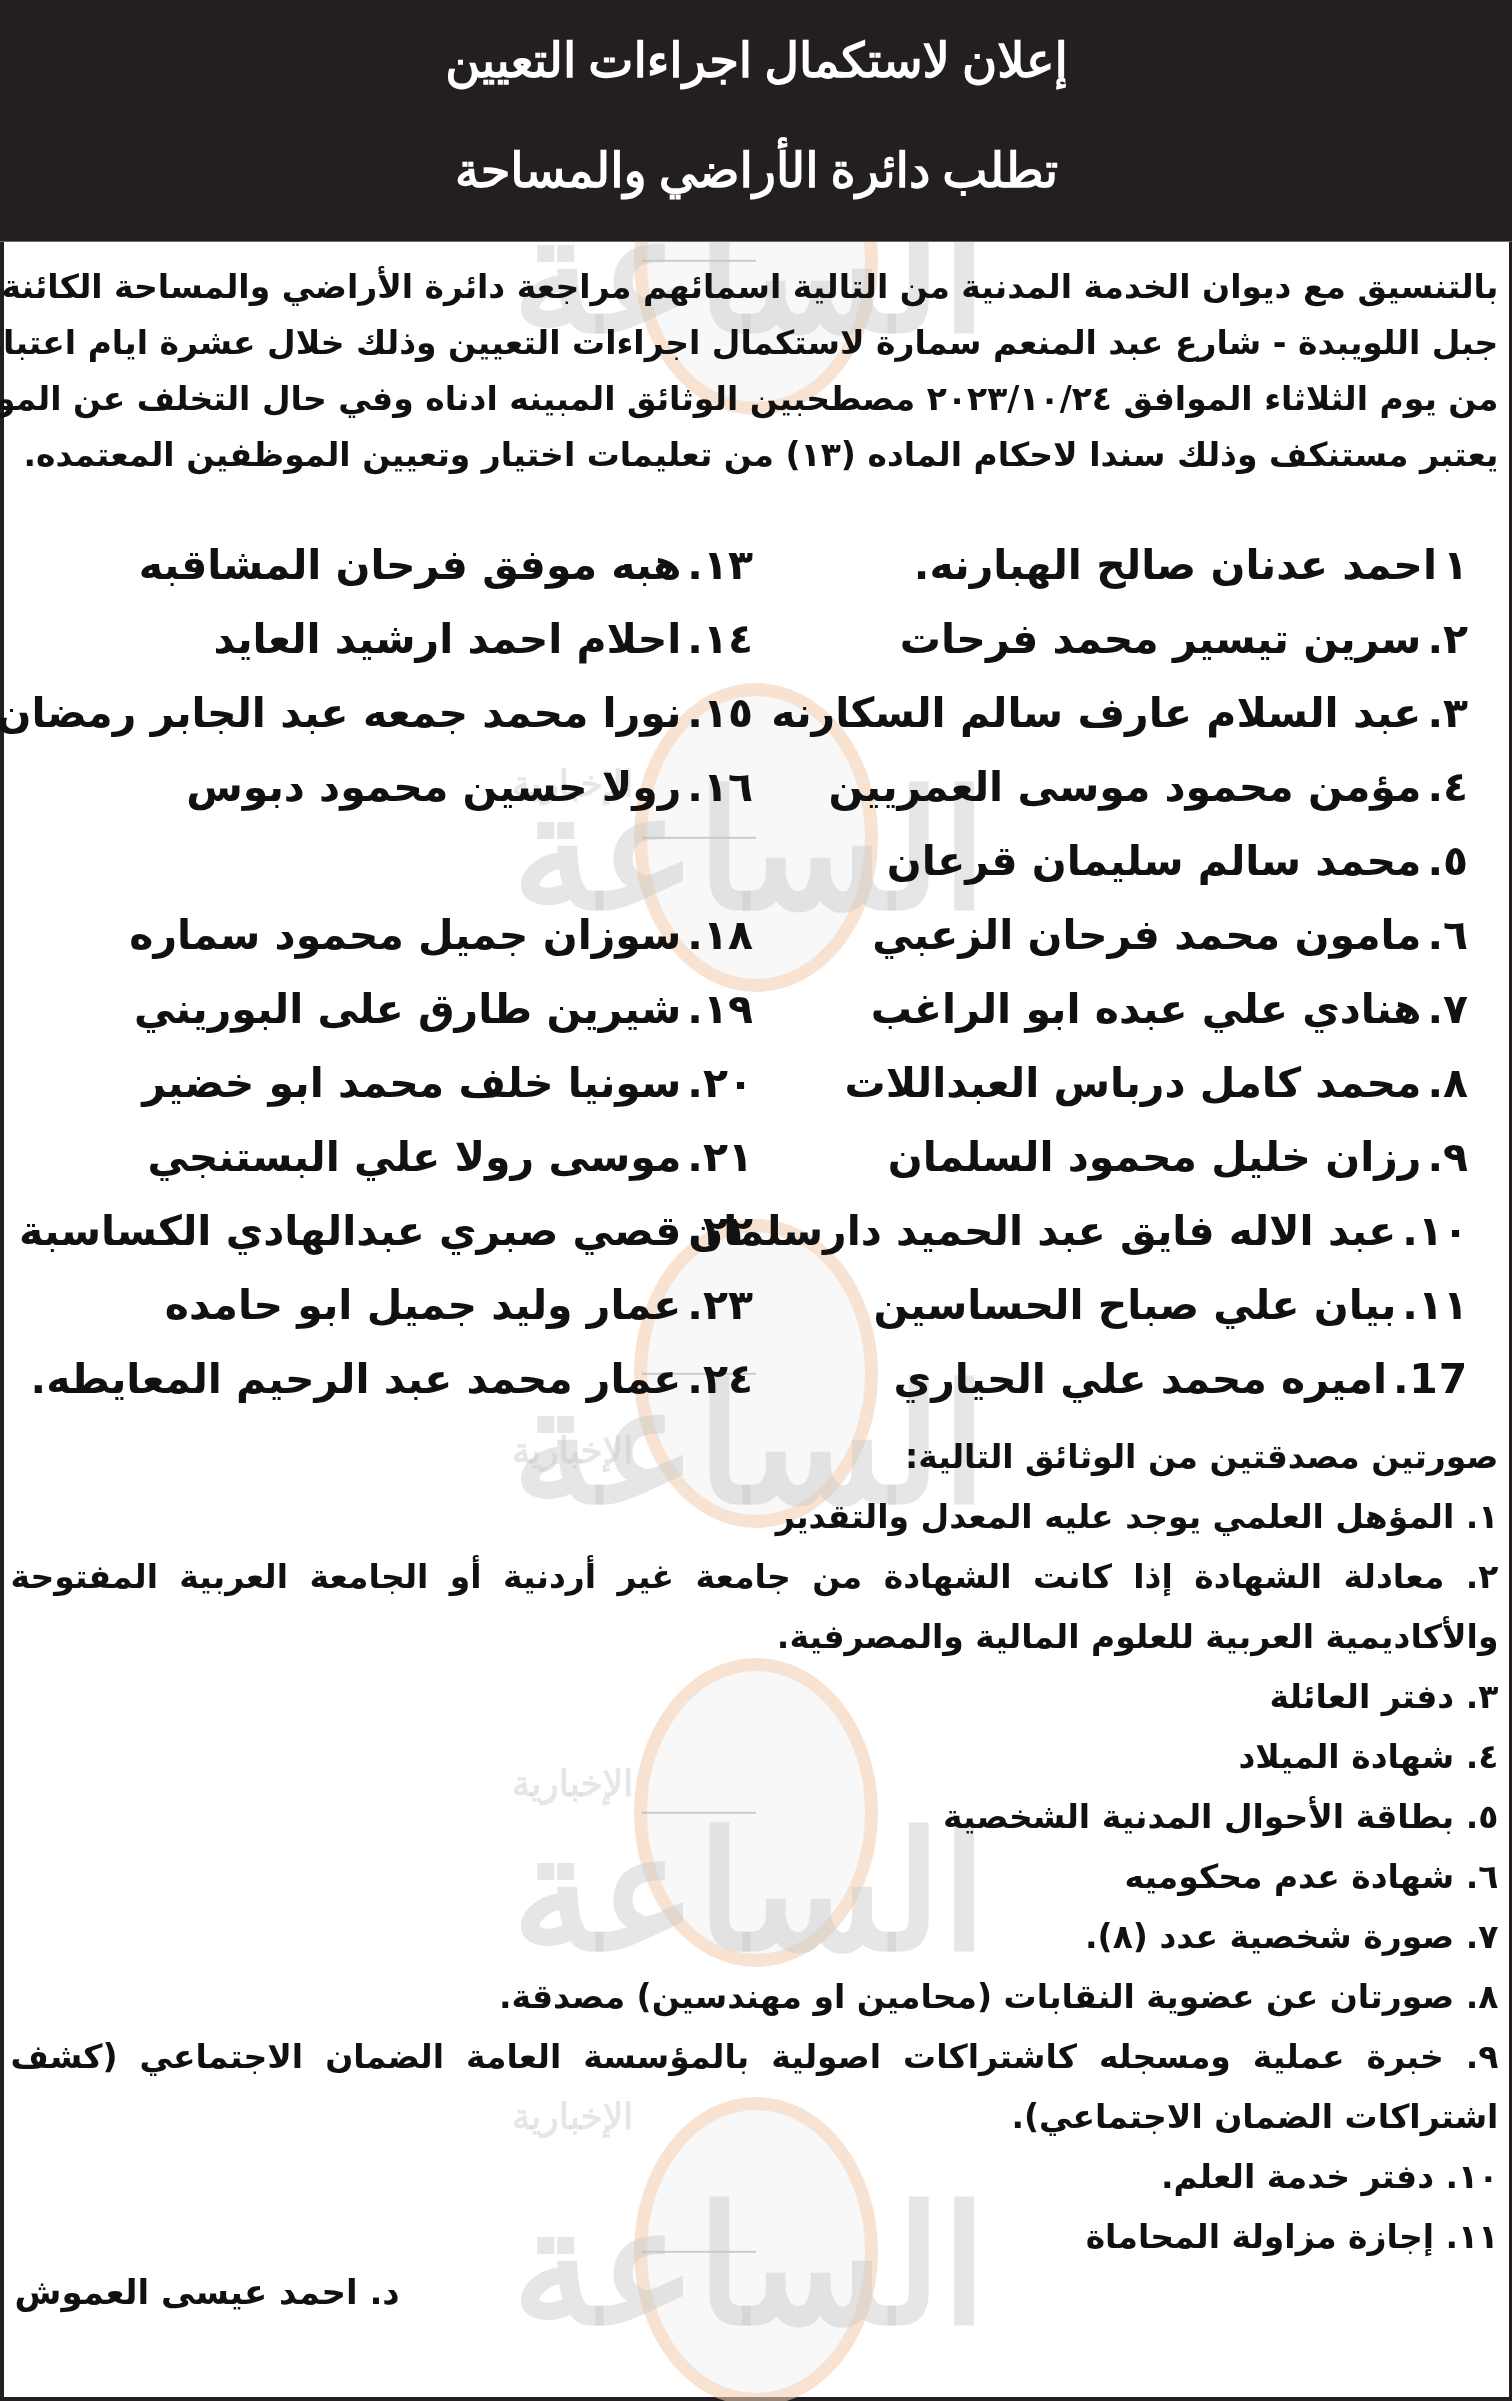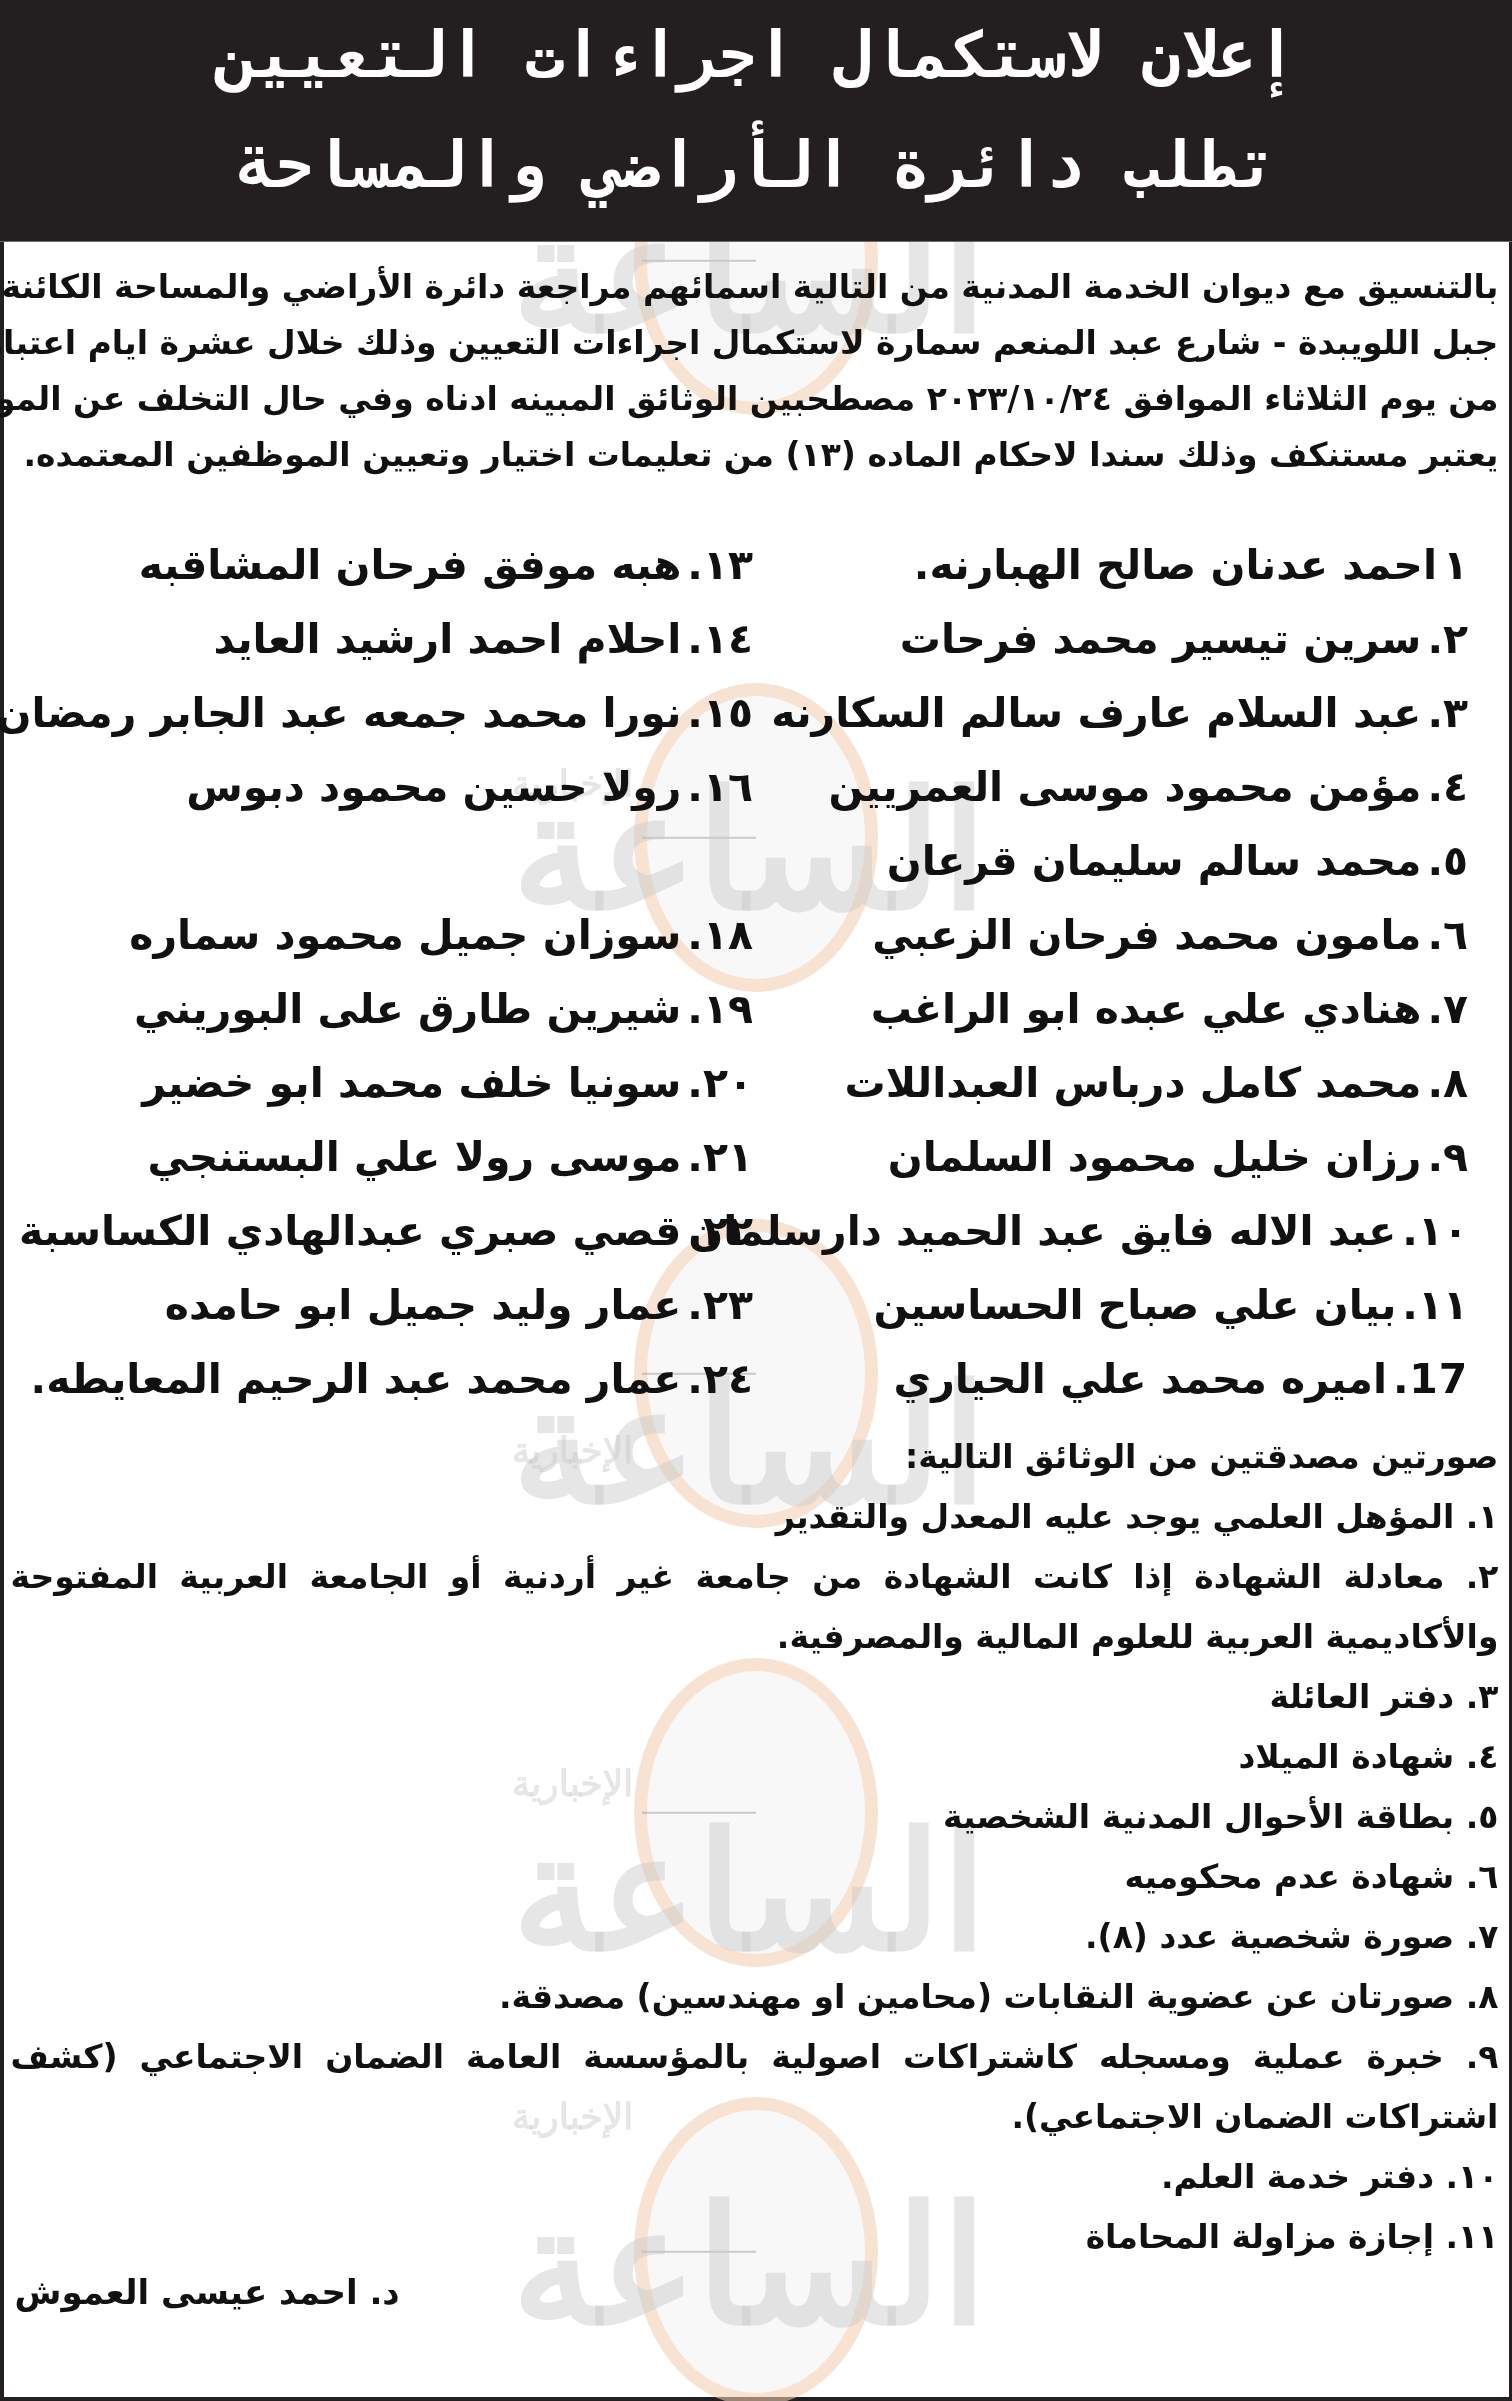--- a/index.html
+++ b/index.html
@@ -9,22 +9,22 @@
     .frame {
       position: absolute; left: 0; top: 0; width: 1513px; height: 2401px;
       border: 4.1px solid #231f20; background: #fff;
     }
     .header {
       position: absolute; left: 0; top: 0; width: 1513px; height: 242px;
       background: #231f20; border-bottom: 1.6px solid #6d6a6b;
     }
     .header .title {
       position: absolute; left: 0; width: 100%; text-align: center;
-      color: #ffffff; font-family: Liberation Mono, monospace; font-weight: bold;
-      font-size: 64px; line-height: 89px; direction: rtl; letter-spacing: -0.8px;
+      color: #ffffff; font-family: Liberation Serif, serif; font-weight: bold;
+      font-size: 48px; line-height: 89px; direction: rtl; letter-spacing: -0.8px;
     }
     .header .t1 { top: 16.3px; }
     .header .t2 { top: 126px; }
 
     
     .wm { position: absolute; pointer-events: none; }
     .wm-clock {
       width: 244px; height: 309px; border-radius: 50%;
       border: 13px solid rgba(248, 190, 140, 0.35);
       background: rgba(235, 235, 235, 0.35);

